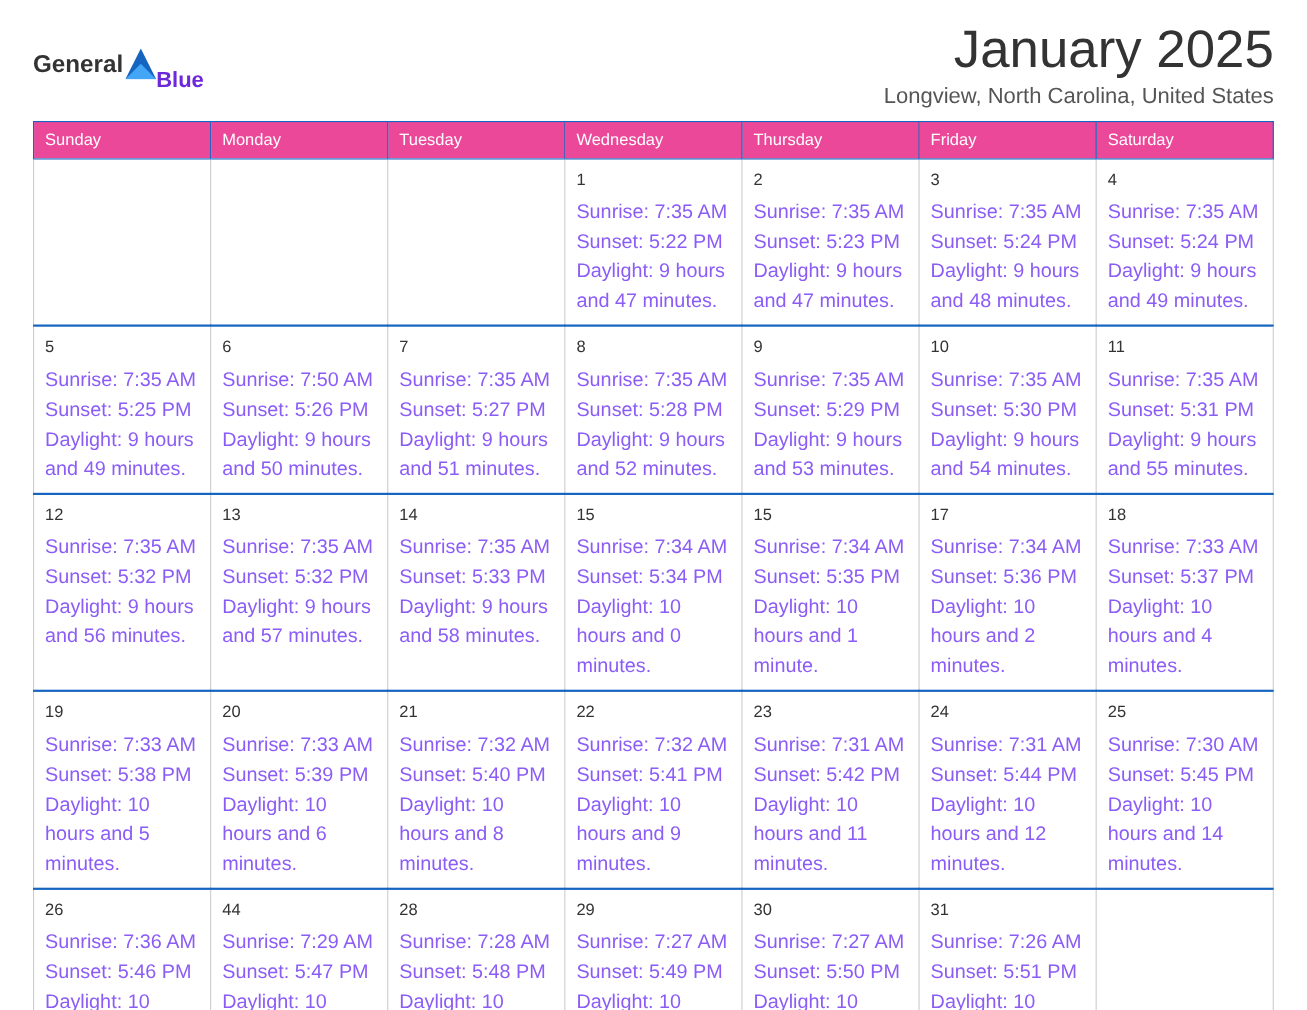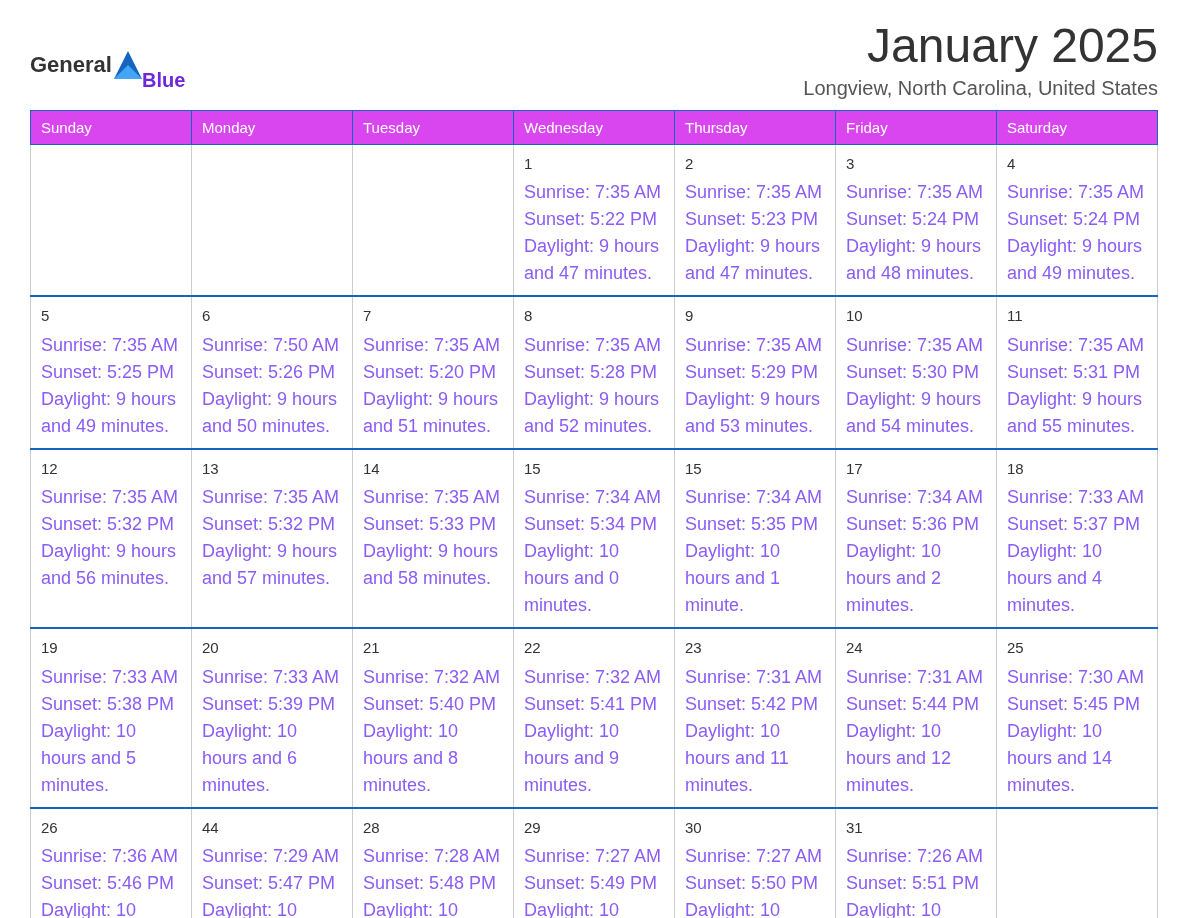--- a/index.html
+++ b/index.html
@@ -6,21 +6,21 @@
     body {
       font-family: Arial, sans-serif;
       background: #fff;
       padding: 20px 30px;
       width: 1188px;
       min-height: 918px;
     }
     .header-area {
       display: flex;
       justify-content: space-between;
-      align-items: center;
+      align-items: flex-start;
       margin-bottom: 10px;
     }
     .logo {
       display: flex;
       align-items: center;
       margin-top: 10px;
     }
     .logo-text-general {
       font-size: 22px;
       font-weight: bold;
@@ -50,21 +50,21 @@
       font-size: 20px;
       color: #555;
       margin-top: 4px;
     }
     .calendar {
       width: 100%;
       border-collapse: collapse;
       margin-top: 10px;
     }
     .calendar thead tr {
-      background-color: #d946ef;
+      background-color: #ec4899;
     }
     .calendar thead th {
       color: #fff;
       font-size: 15px;
       font-weight: normal;
       padding: 8px 10px;
       text-align: left;
       border: 1px solid #1565C0;
     }
     .calendar tbody td {
@@ -165,21 +165,21 @@
         </td>
         <td>
           <span class="day-number">6</span>
           <div class="day-info">Sunrise: 7:50 AM
 Sunset: 5:26 PM
 Daylight: 9 hours and 50 minutes.</div>
         </td>
         <td>
           <span class="day-number">7</span>
           <div class="day-info">Sunrise: 7:35 AM
-Sunset: 5:20 PM
+Sunset: 5:27 PM
 Daylight: 9 hours and 51 minutes.</div>
         </td>
         <td>
           <span class="day-number">8</span>
           <div class="day-info">Sunrise: 7:35 AM
 Sunset: 5:28 PM
 Daylight: 9 hours and 52 minutes.</div>
         </td>
         <td>
           <span class="day-number">9</span>

